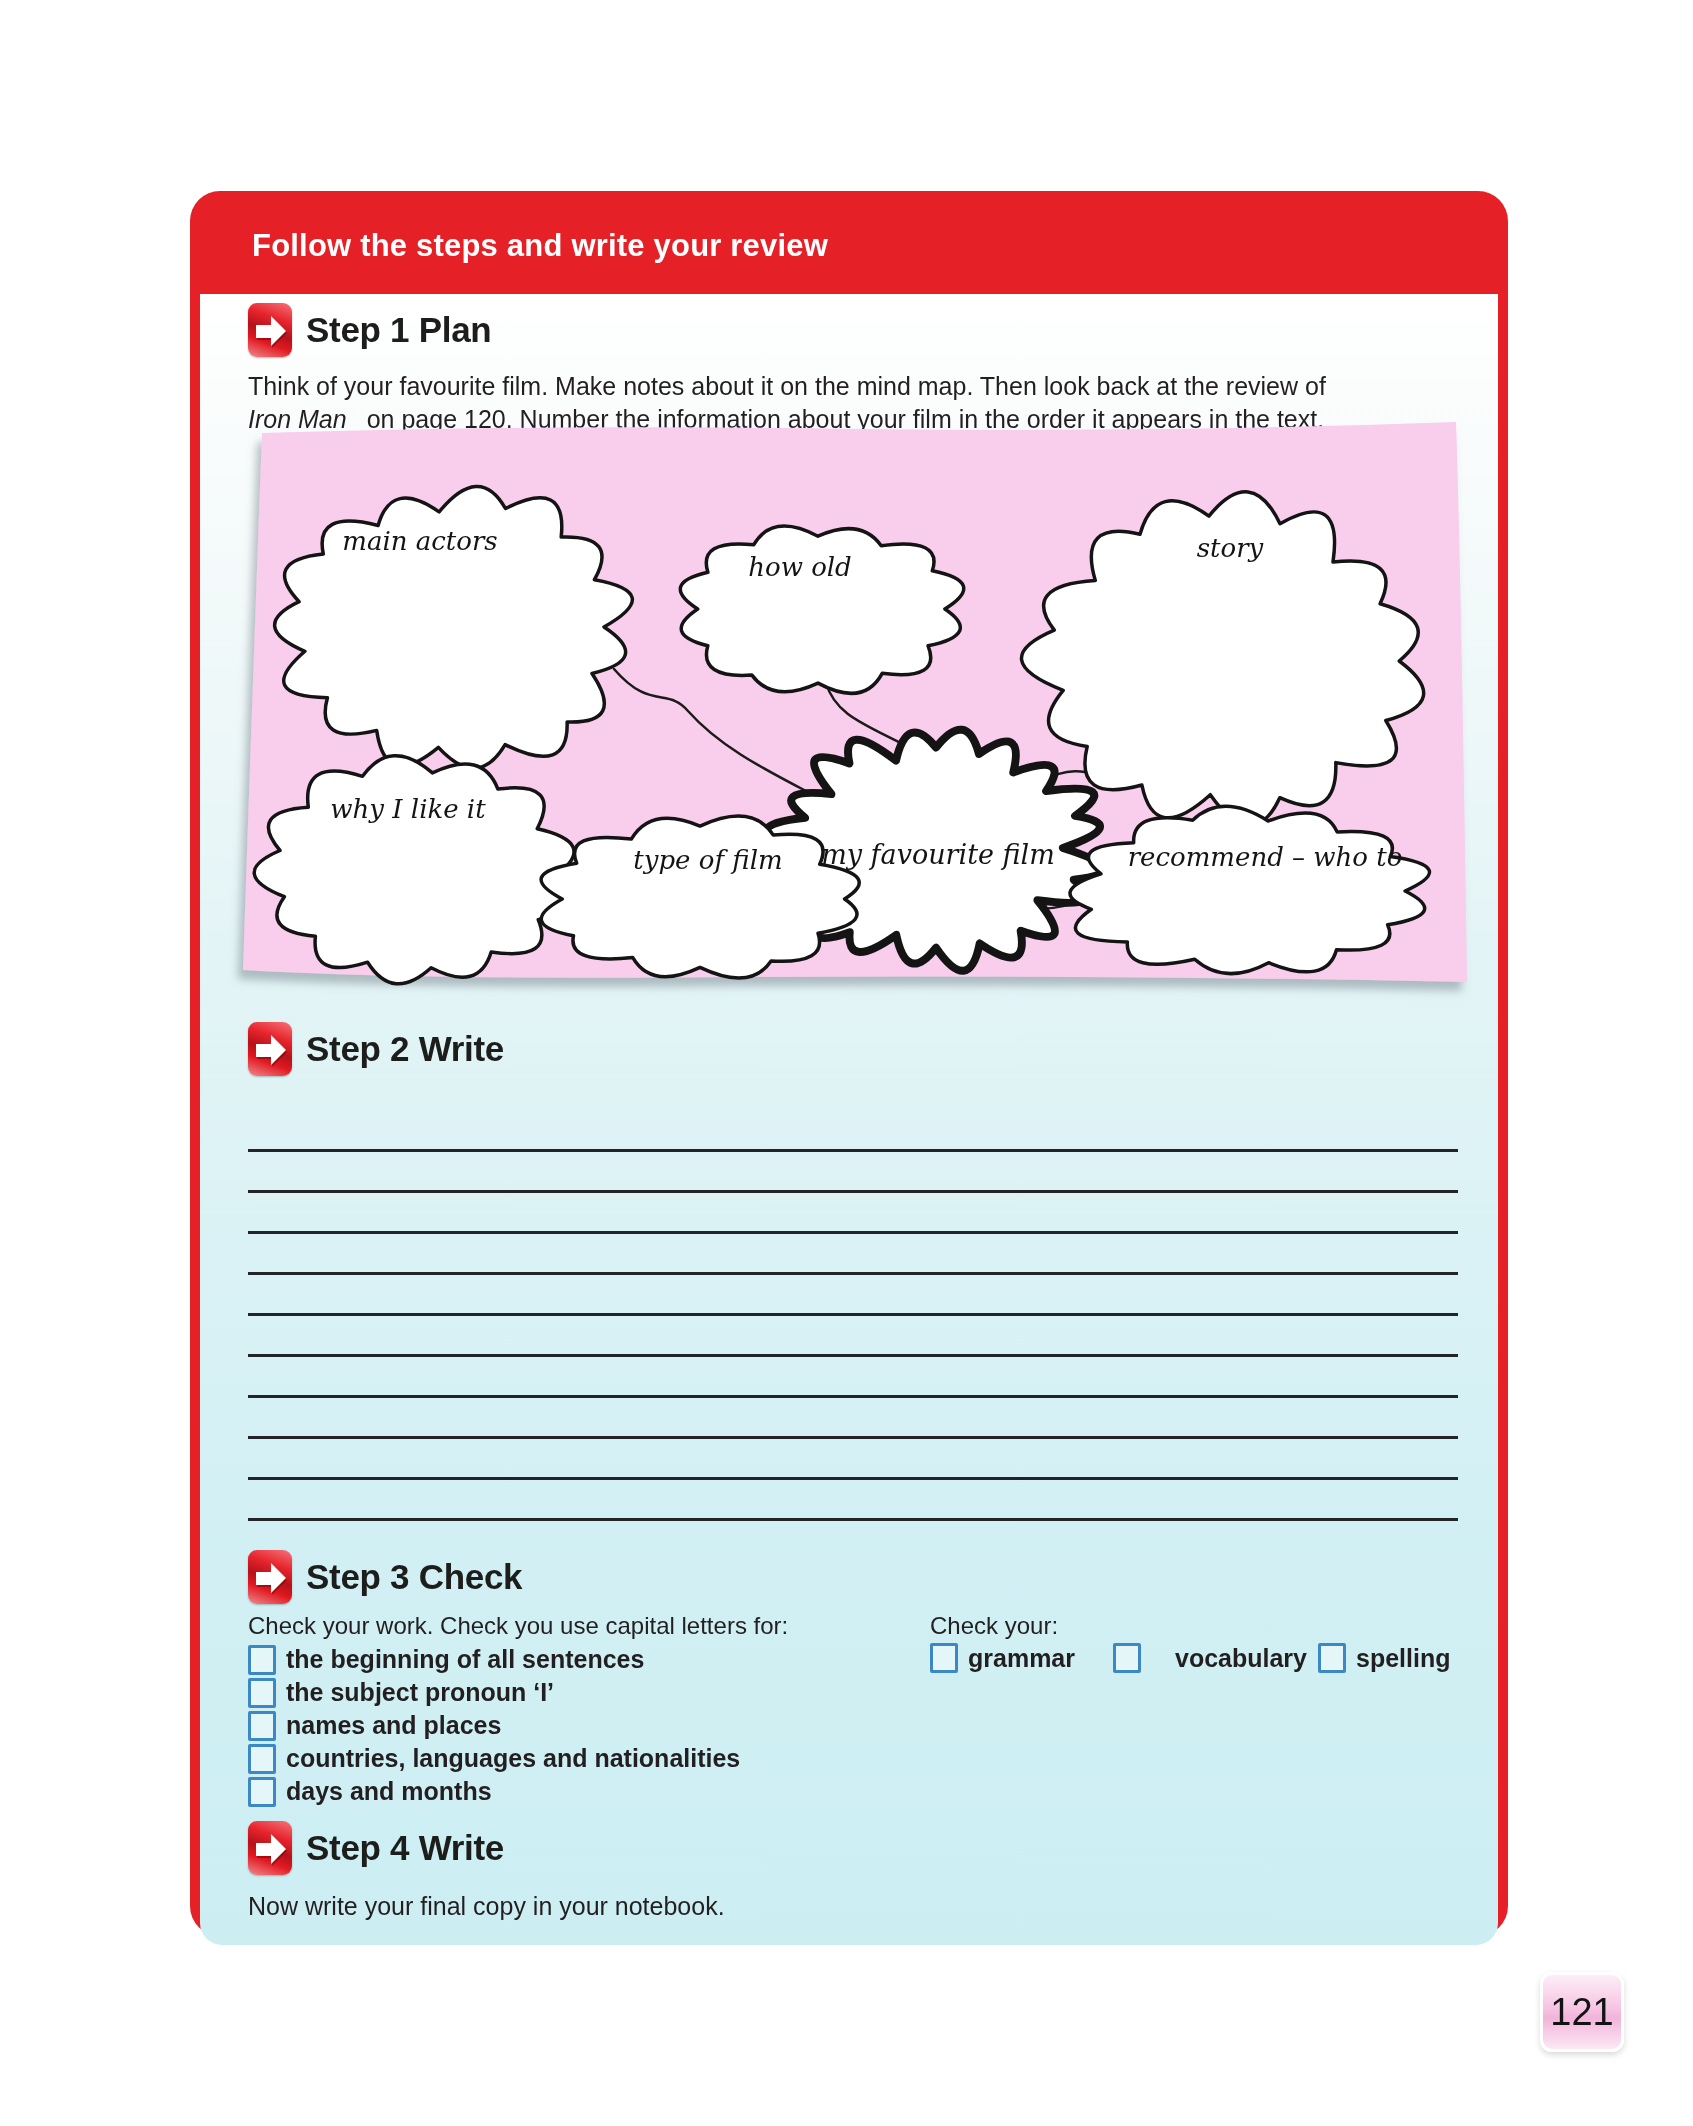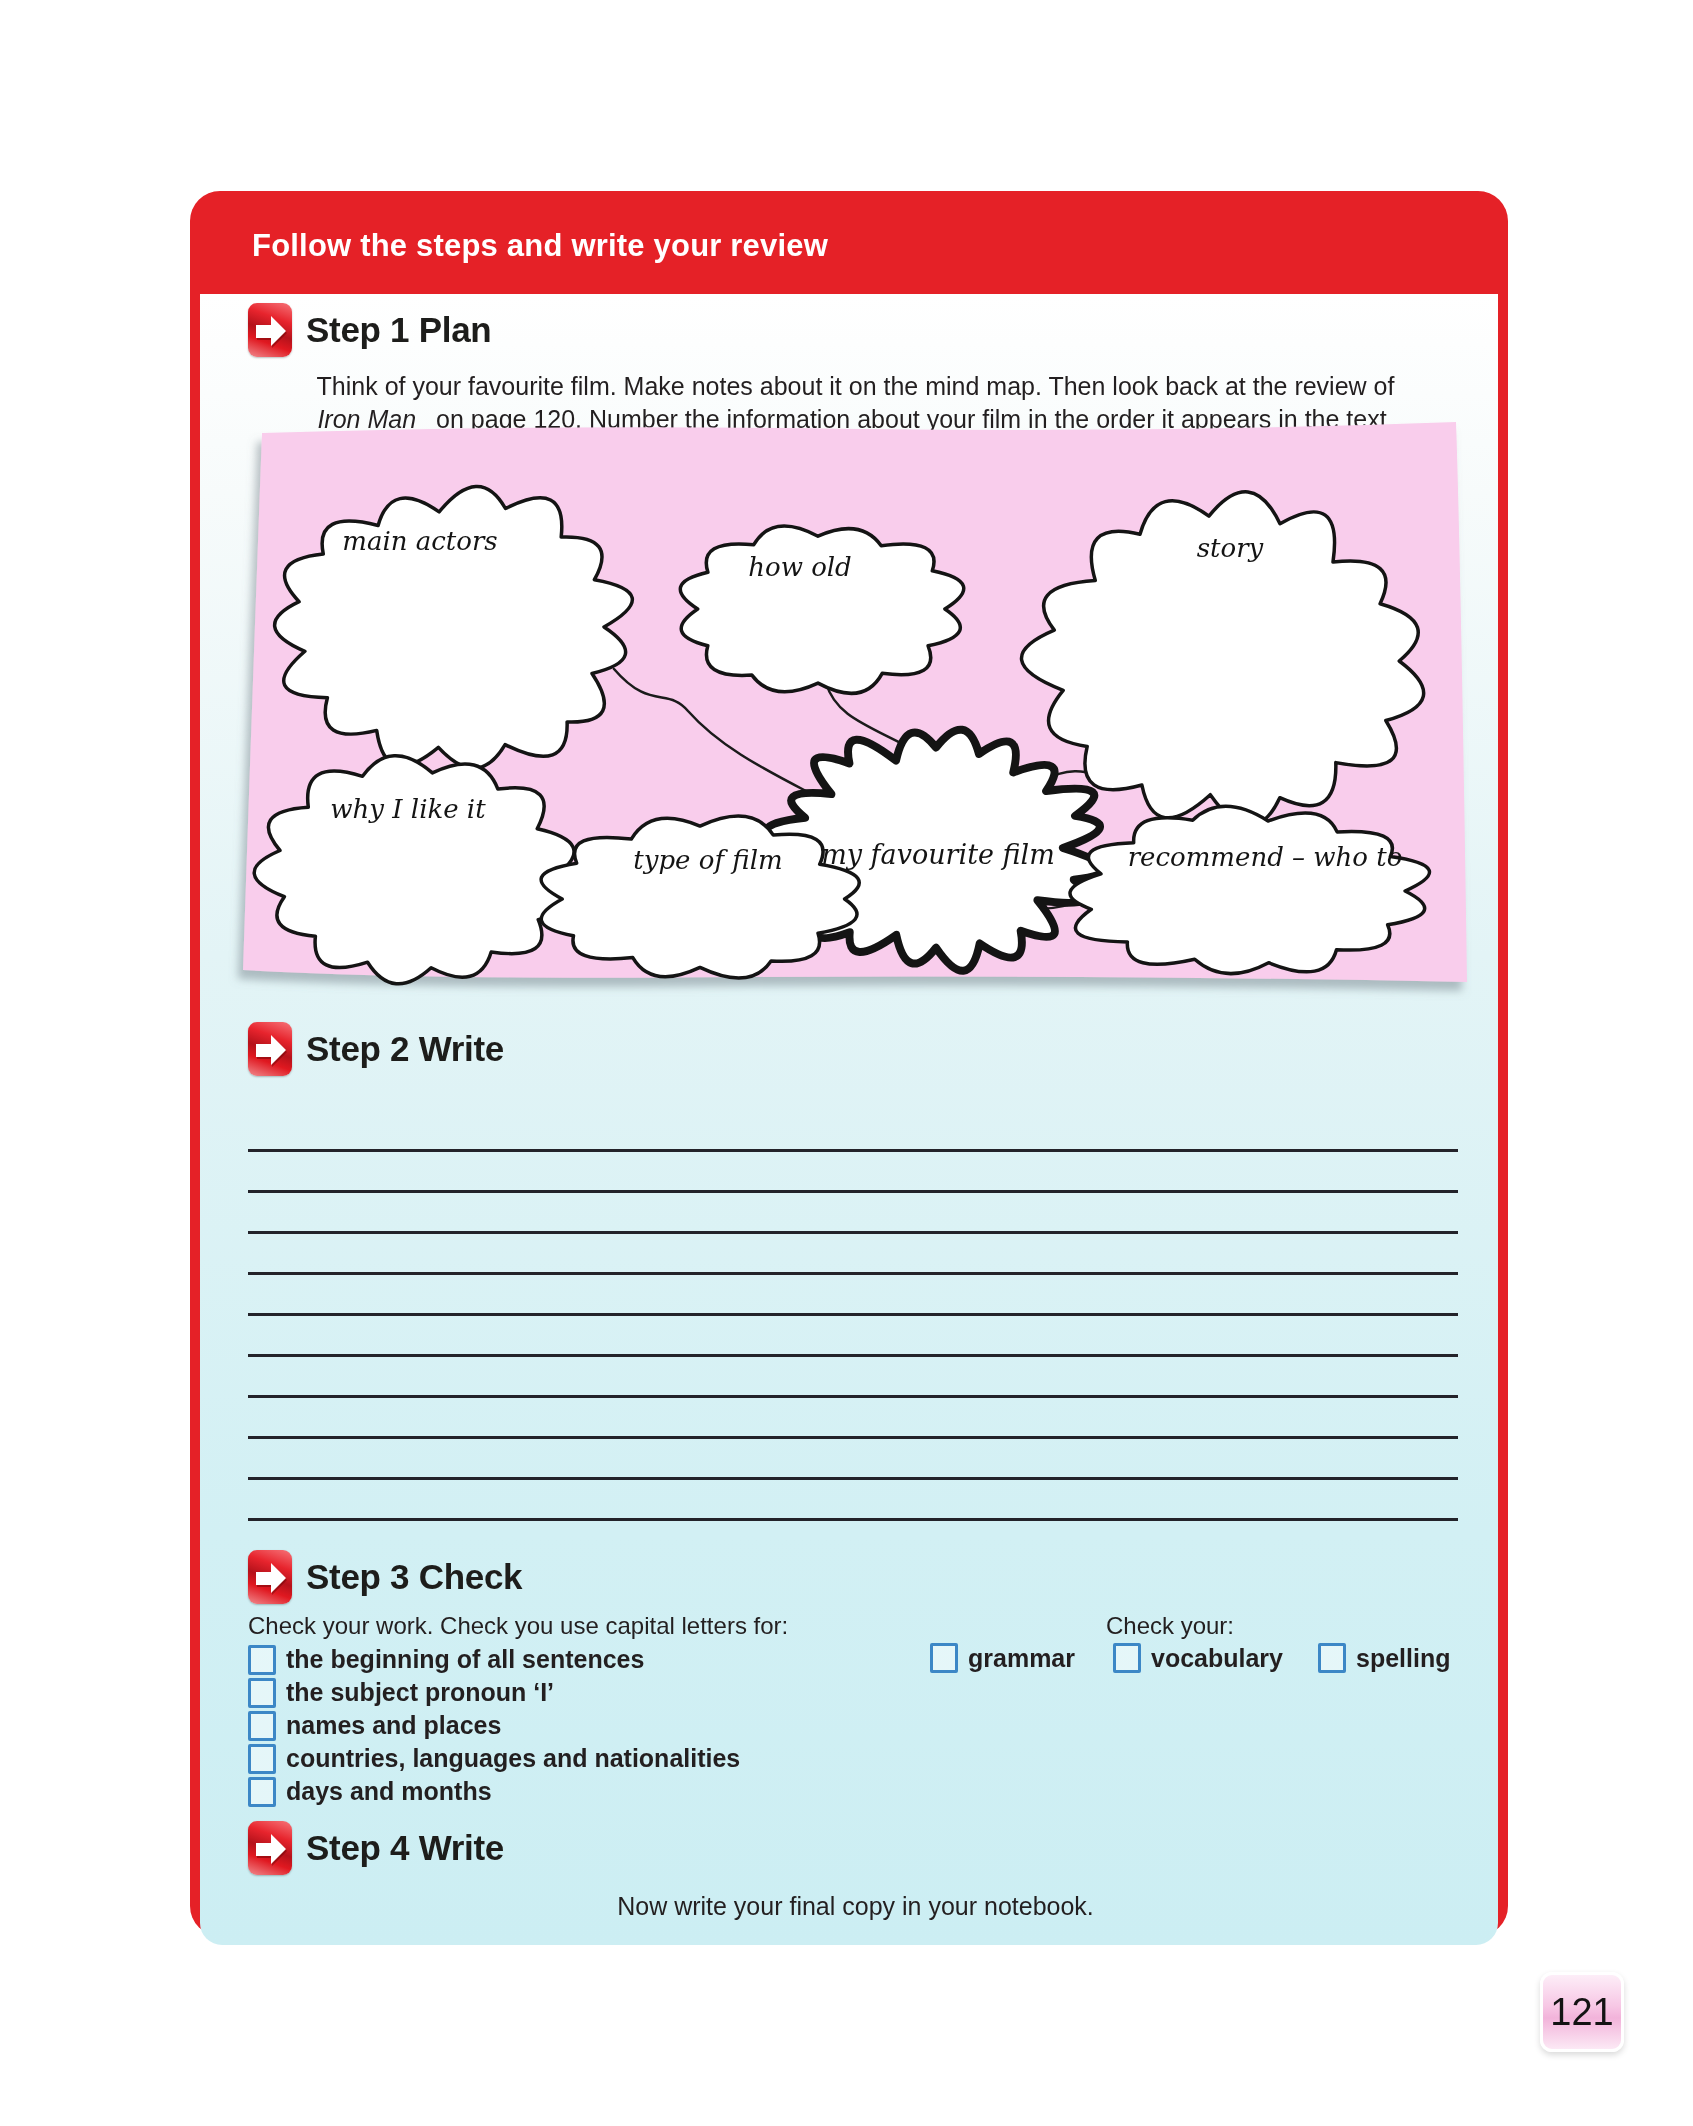--- a/index.html
+++ b/index.html
@@ -6,21 +6,21 @@
   #page{position:relative;width:1693px;height:2126px;background:#fff;overflow:hidden;
         font-family:"Liberation Sans",sans-serif;color:var(--text_color,#231f20);}
 
   
   .card{position:absolute;left:190px;top:191px;width:1318px;height:1745px;
         background:var(--accent_red,#e52127);border-radius:30px;box-sizing:border-box;
         padding:0 10px 10px 10px;}
   .card-header{height:96px;display:flex;align-items:center;padding-left:52px;box-sizing:border-box;margin-top:7px;}
   .card-header .title{color:#fff;font-size:31px;font-weight:bold;letter-spacing:.2px;}
   .card-body{position:relative;height:1651px;border-radius:0 0 22px 22px;overflow:hidden;
-        background:linear-gradient(180deg,#ffffff 0%,#f7fbfb 12%,#e3f4f6 40%,#d2f0f4 75%,#cceef3 100%);text-align:center;}
+        background:linear-gradient(180deg,#ffffff 0%,#f7fbfb 12%,#e3f4f6 40%,#d2f0f4 75%,#cceef3 100%);}
 
   
   .step-row{position:absolute;display:flex;align-items:center;height:56px;left:48px;}
   .step-icon{width:44px;height:54px;border-radius:9px;flex:0 0 44px;position:relative;
         background:linear-gradient(200deg,#f67479 0%,#e7242d 30%,#b5121b 52%,#e01820 70%,#f18a8e 100%);
         box-shadow:0 1px 2px rgba(0,0,0,.25);}
   .step-icon svg{position:absolute;left:0;top:0;}
   .step-title{font-size:35px;font-weight:bold;margin-left:14px;color:#1d1d1b;letter-spacing:-.3px;}
 
   .para{position:absolute;left:48px;font-size:25px;line-height:33px;width:1215px;}
@@ -184,21 +184,21 @@
           </div>
       </div>
 
       <div style="position:absolute;left:730px;top:1318px;width:480px;">
         <div class="col-label">Check your:</div>
         <div>
             <div class="right-item" style="left: 0px;">
               <span class="checkbox"></span>
               <span class="check-label">grammar</span>
             </div>
-            <div class="right-item" style="left: 183px;">
+            <div class="right-item" style="left: 183px; gap: 24px;">
               <span class="checkbox"></span>
               <span class="check-label">vocabulary</span>
             </div>
             <div class="right-item" style="left: 388px;">
               <span class="checkbox"></span>
               <span class="check-label">spelling</span>
             </div>
           </div>
       </div>
 

